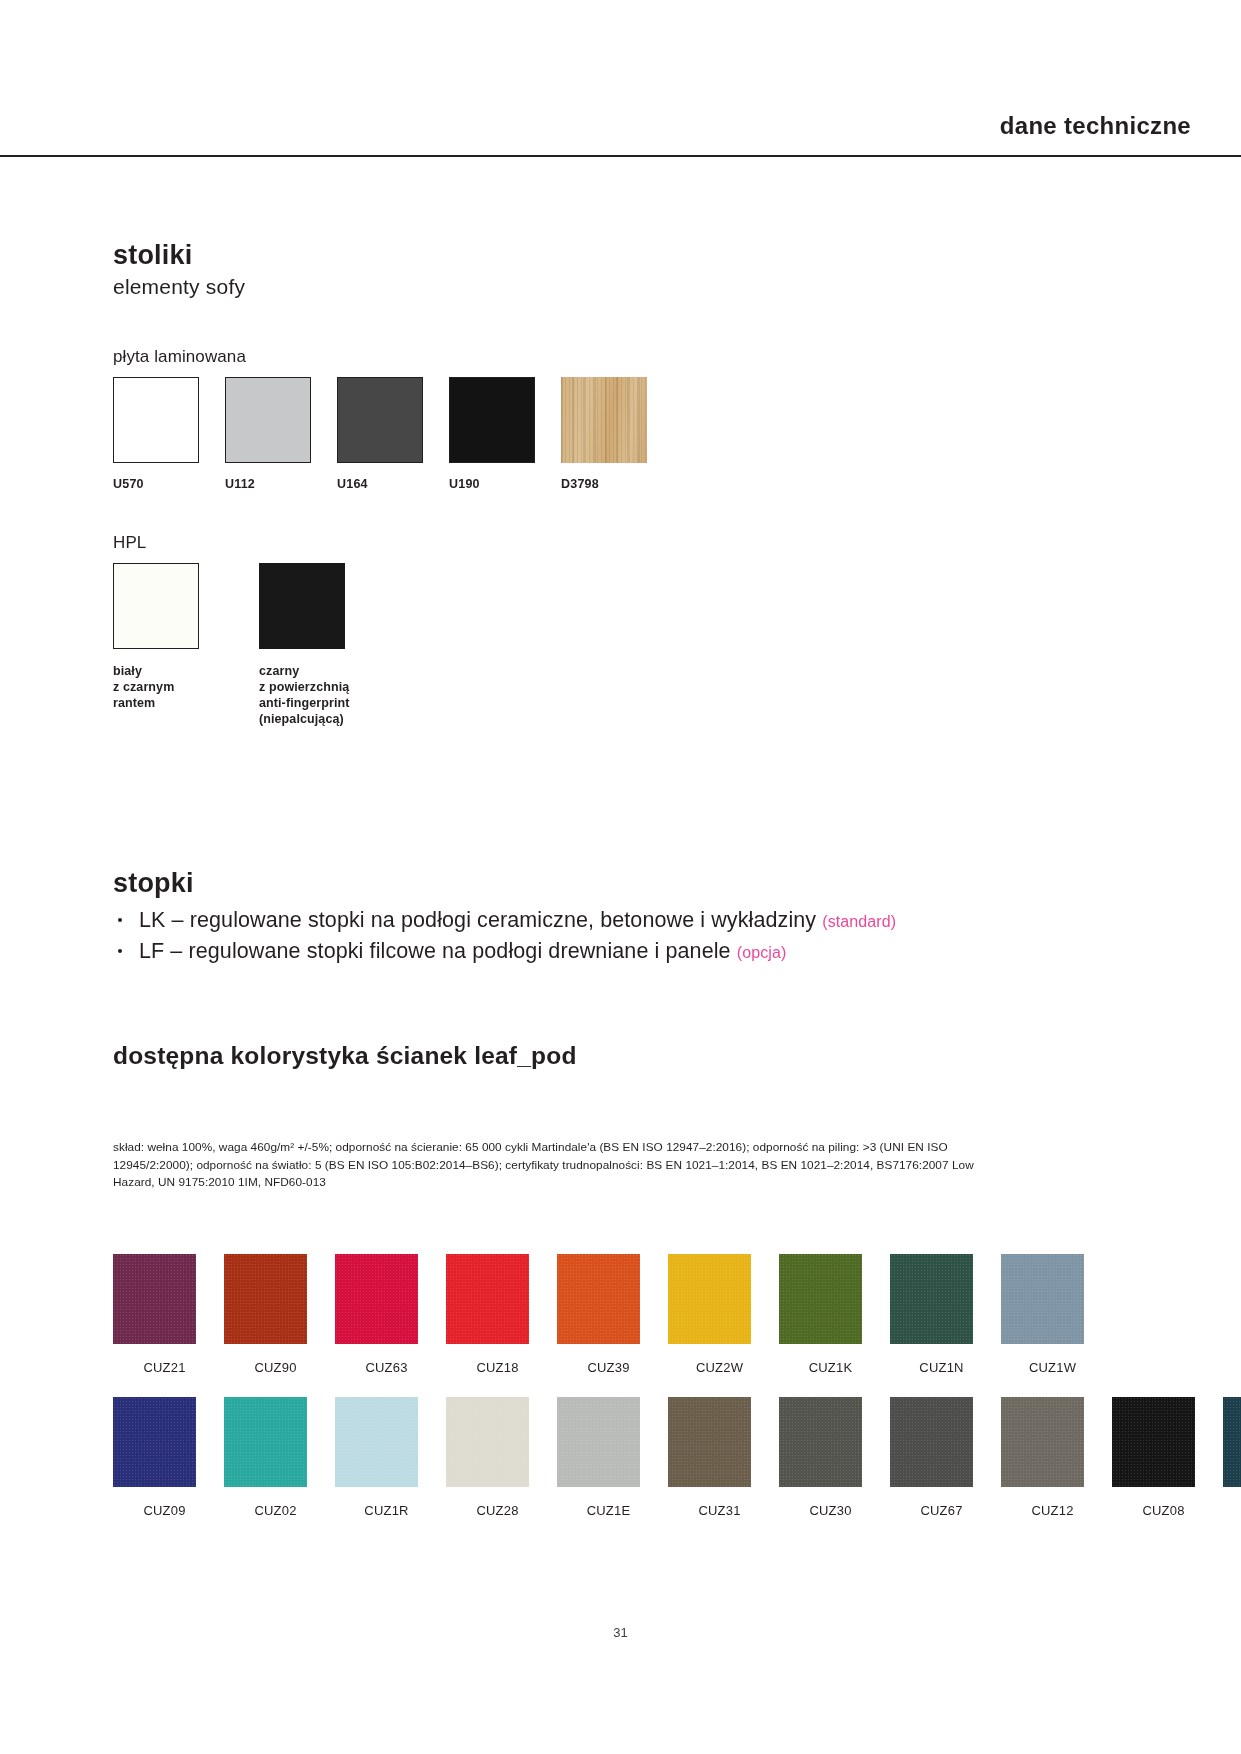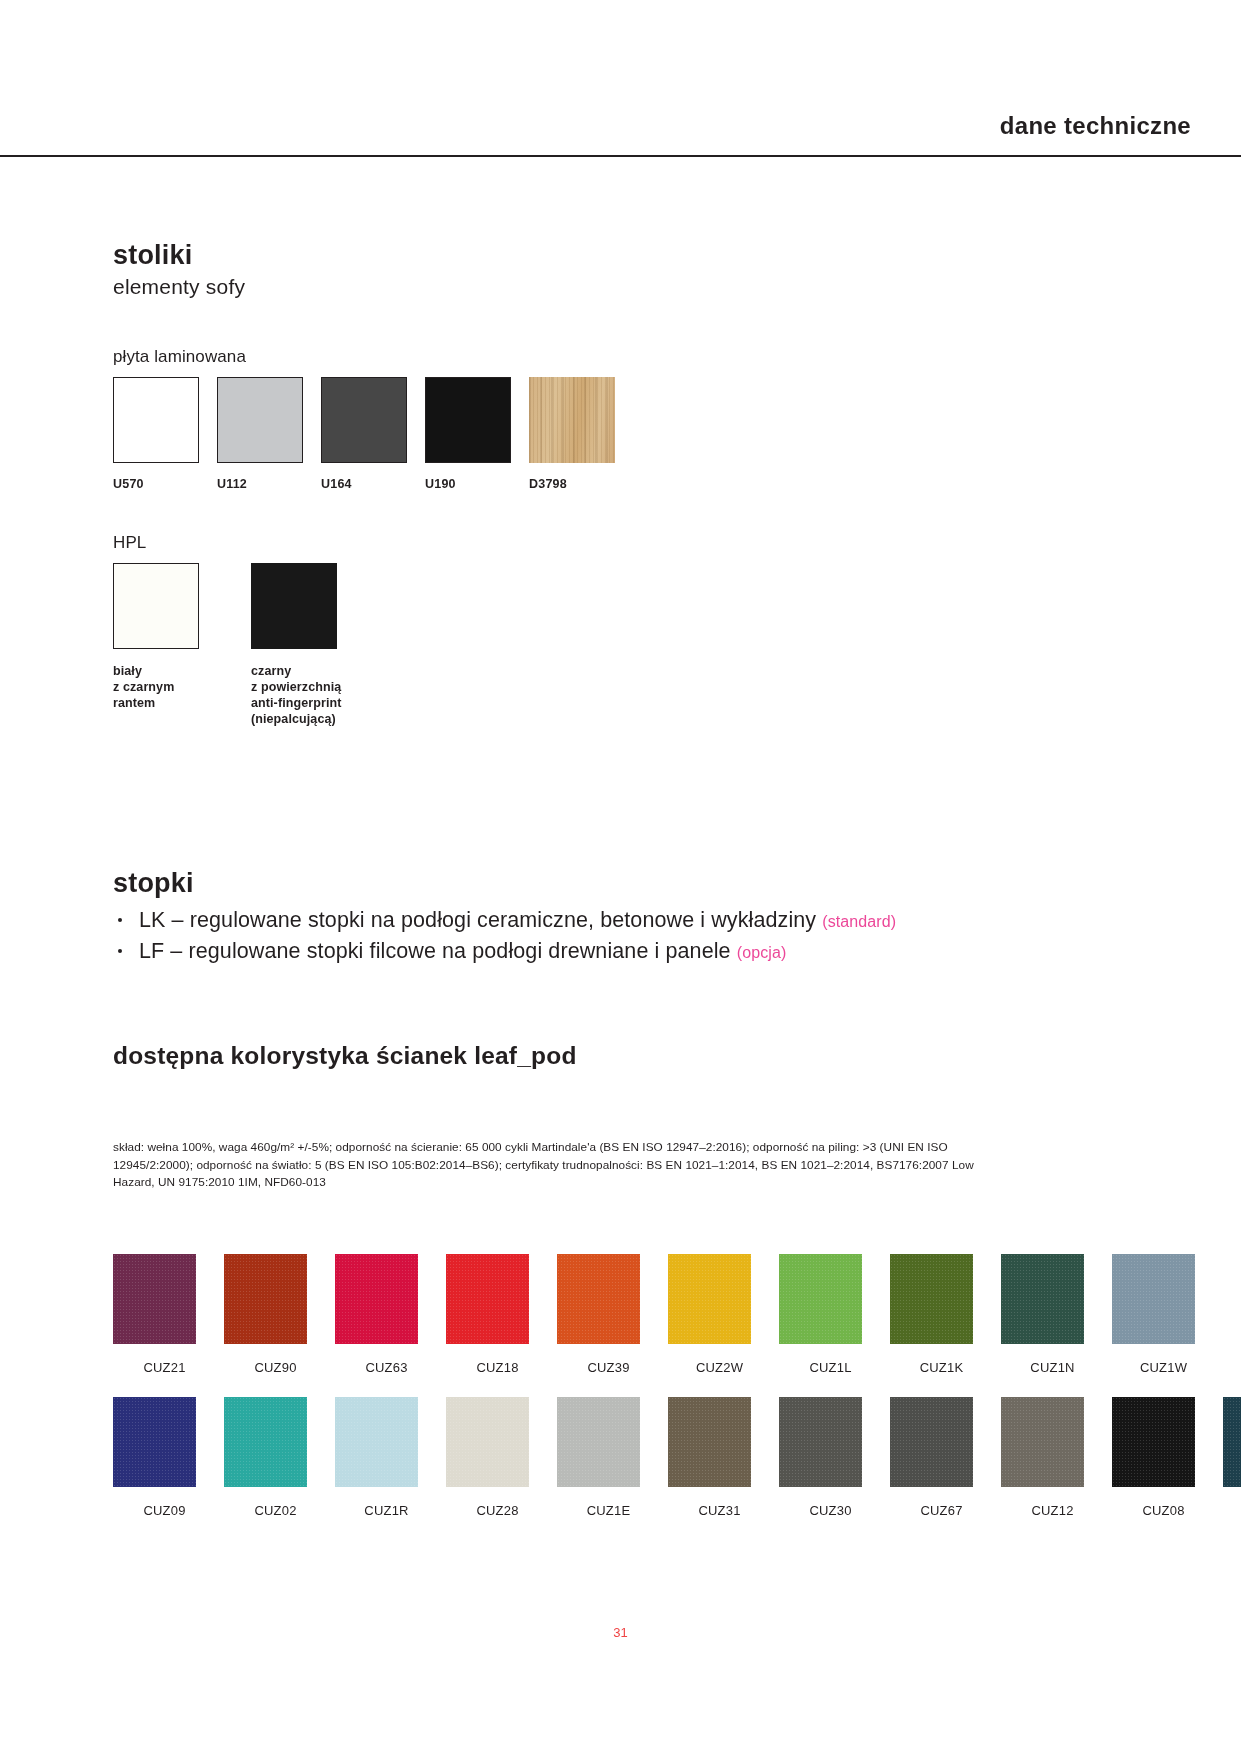--- a/index.html
+++ b/index.html
@@ -59,21 +59,21 @@
   }
 
   .grp-label {
     font-size: 17px;
     color: #231f20;
     margin-bottom: 10px;
     letter-spacing: .1px;
   }
 
   .swatch-row { display: flex; }
-  .swatch-cell { margin-right: 18px; }
+  .swatch-cell { margin-right: 26px; }
   .swatch-box {
     width: 86px;
     height: 86px;
     border: 1px solid #231f20;
   }
   .swatch-box.noborder { border: none; }
   .swatch-code {
     margin-top: 14px;
     font-size: 12.5px;
     font-weight: 700;
@@ -174,21 +174,21 @@
     letter-spacing: .2px;
   }
 
   
   .page-number {
     position: absolute;
     left: 0; top: 1625px;
     width: 1241px;
     text-align: center;
     font-size: 13px;
-    color: #ef4444;
+    color: #404040;
   }
 </style>
 </head>
 <body>
 
 <div class="page-header">
   <span class="title">dane techniczne</span>
 </div>
 <div class="header-rule"></div>
 
@@ -289,26 +289,20 @@
       </div>
       <div class="fabric-code">CUZ39</div>
     </div>
     <div class="fabric-cell">
       <div class="fabric-box" style="background: rgb(230, 180, 23);">
         <div class="tex"></div>
       </div>
       <div class="fabric-code">CUZ2W</div>
     </div>
     <div class="fabric-cell">
-      <div class="fabric-box" style="background: rgb(114, 181, 74);">
-        <div class="tex"></div>
-      </div>
-      <div class="fabric-code">CUZ1L</div>
-    </div>
-    <div class="fabric-cell">
       <div class="fabric-box" style="background: rgb(79, 106, 34);">
         <div class="tex"></div>
       </div>
       <div class="fabric-code">CUZ1K</div>
     </div>
     <div class="fabric-cell">
       <div class="fabric-box" style="background: rgb(46, 82, 70);">
         <div class="tex"></div>
       </div>
       <div class="fabric-code">CUZ1N</div>

